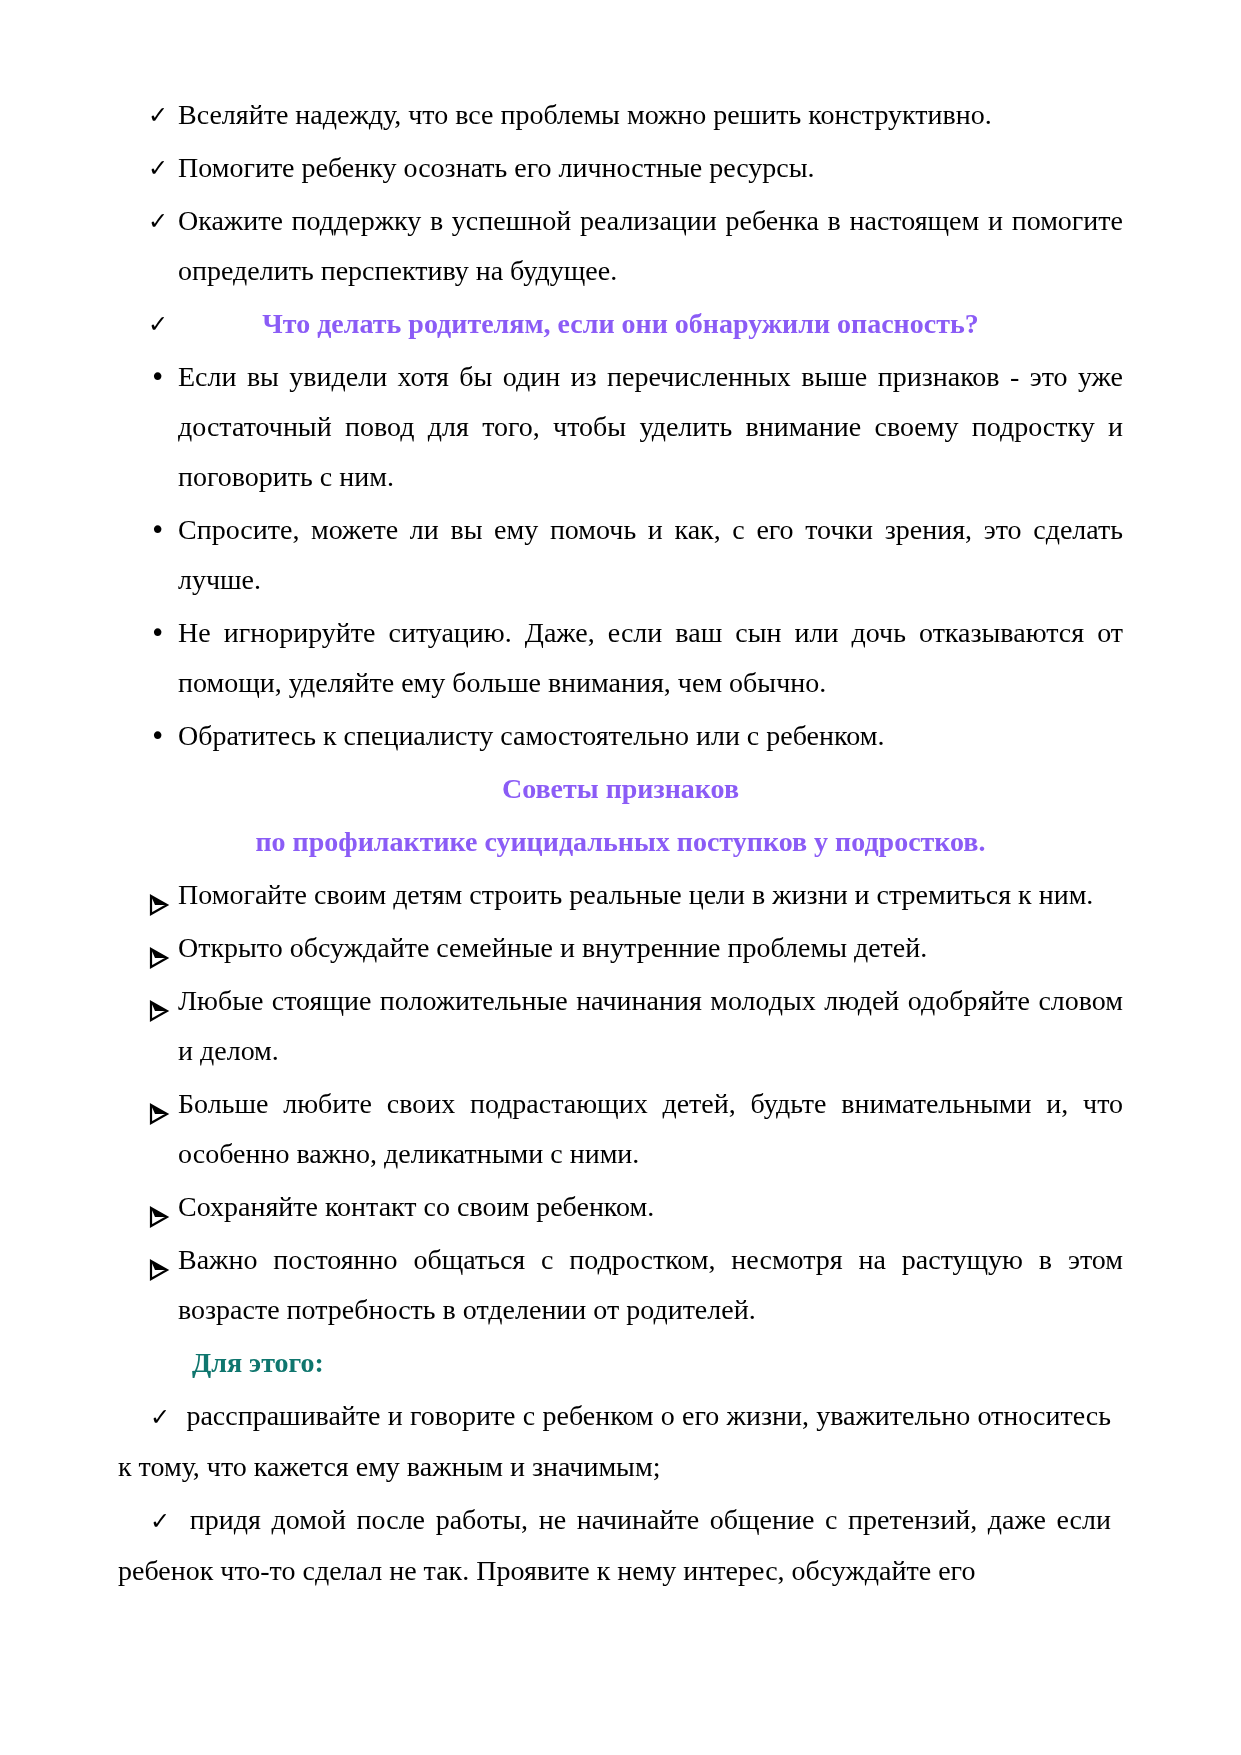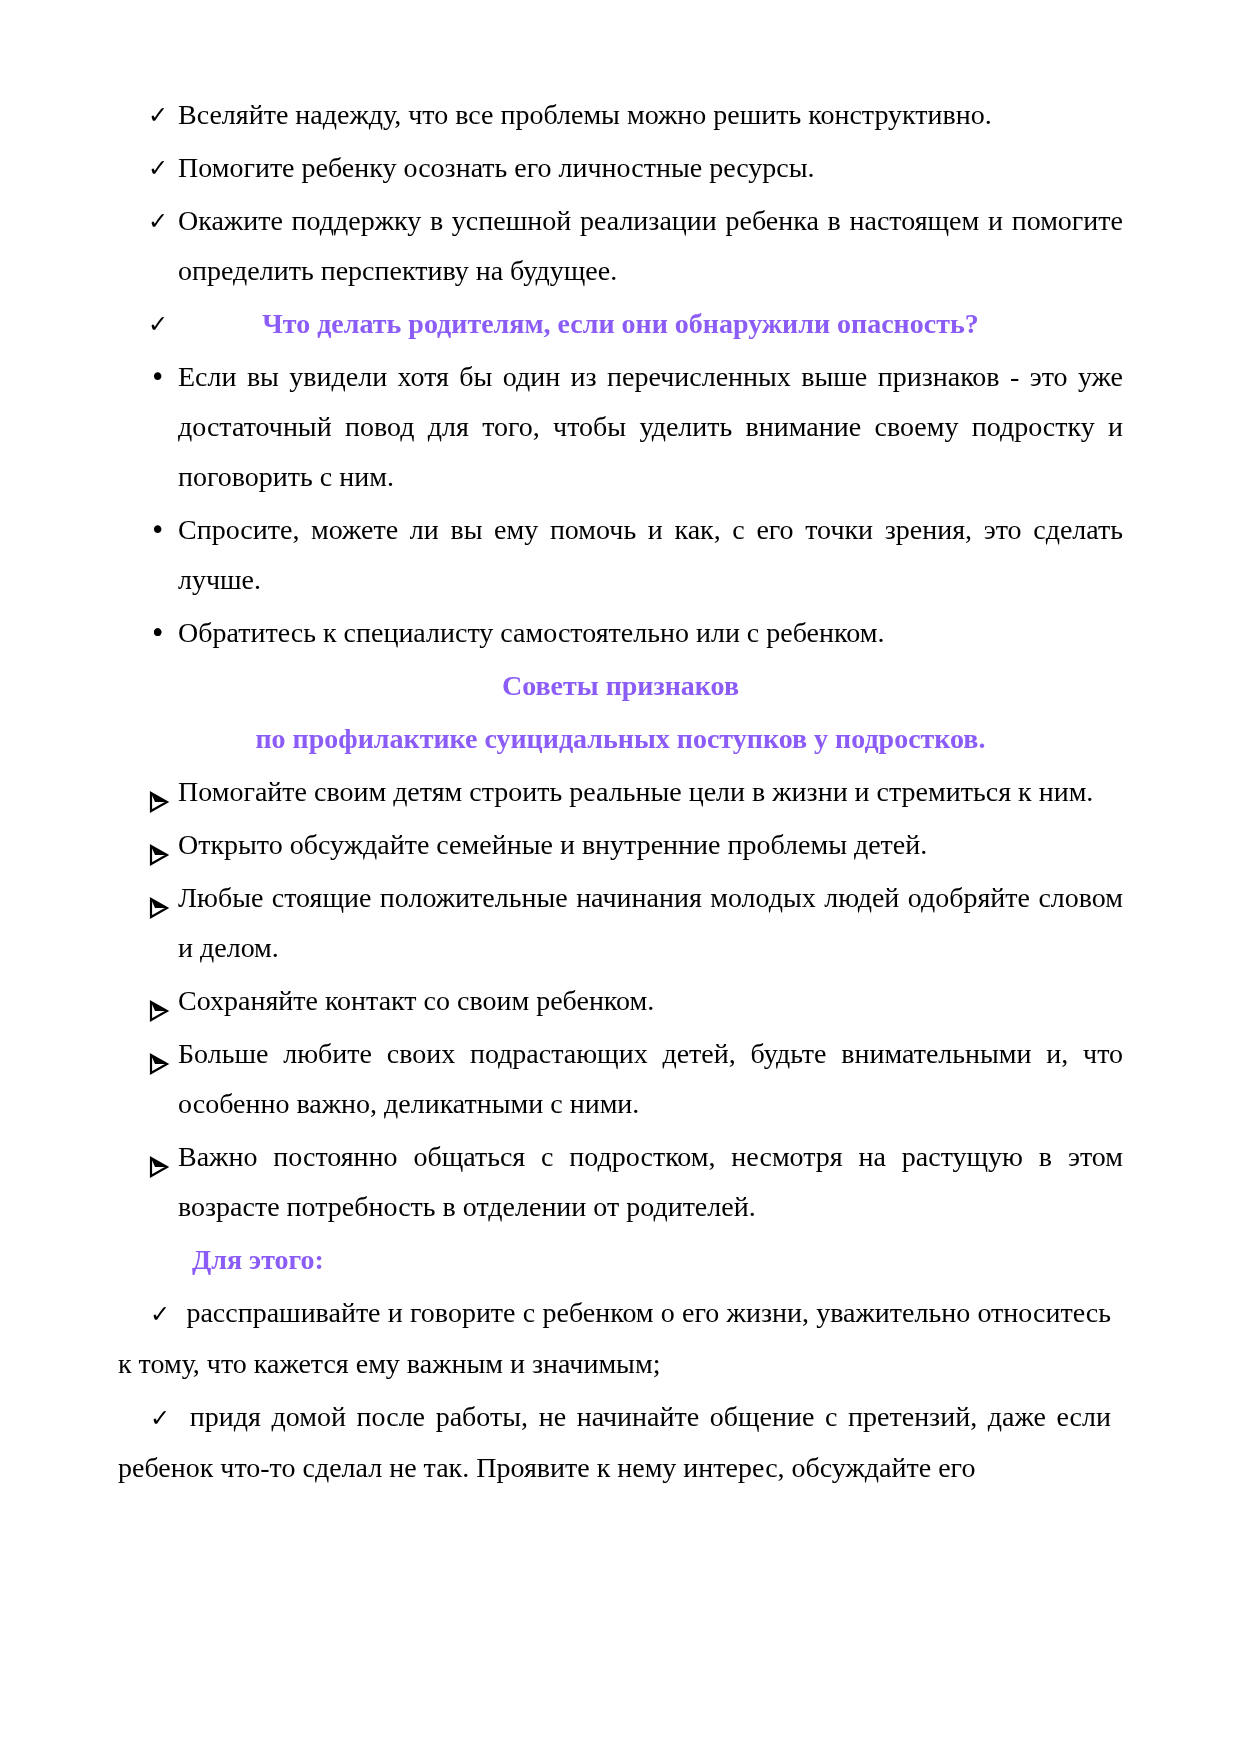--- a/index.html
+++ b/index.html
@@ -47,21 +47,21 @@
     top: 13px;
     left: 30px;
   }
   .h-red {
     color: #8b5cf6;
     font-weight: bold;
     text-align: center;
     margin: 0 0 3px 0;
   }
   .h-purple {
-    color: #8b5cf6;
+    color: #0f766e;
     font-weight: bold;
     margin: 0 0 3px 74px;
   }
   .pc {
     text-align: justify;
     text-indent: 32px;
     margin: 0 12px 3px 0;
   }
   .pc .mk-inline {
     font-family: "DejaVu Sans", sans-serif;
@@ -96,20 +96,21 @@
   <div class="li">
     <span class="mk mk-bullet">•</span>
     <span>Если вы увидели хотя бы один из перечисленных выше признаков - это уже достаточный повод для того, чтобы уделить внимание своему подростку и поговорить с ним.</span>
   </div>
   <div class="li">
     <span class="mk mk-bullet">•</span>
     <span>Спросите, можете ли вы ему помочь и как, с его точки зрения, это сделать лучше.</span>
   </div>
   <div class="li">
     <span class="mk mk-bullet">•</span>
+    <span>Не игнорируйте ситуацию. Даже, если ваш сын или дочь отказываются от помощи, уделяйте ему больше внимания, чем обычно.</span>
   </div>
   <div class="li">
     <span class="mk mk-bullet">•</span>
     <span>Обратитесь к специалисту самостоятельно или с ребенком.</span>
   </div>
 
   <div class="h-red">Советы признаков</div>
   <div class="h-red">по профилактике суицидальных поступков у подростков.</div>
 
   <div class="li">
@@ -131,28 +132,28 @@
           <path d="M3 3 L19 12 L3 21 Z" fill="#ffffff" stroke="#000000" stroke-width="2.2" stroke-linejoin="miter"></path>
           <path d="M3 3 L19 12 L7 12 Z" fill="#000000"></path>
         </svg></span>
     <span>Любые стоящие положительные начинания молодых людей одобряйте словом и делом.</span>
   </div>
   <div class="li">
     <span class="mk mk-arrow"><svg width="22" height="24" viewBox="0 0 22 24">
           <path d="M3 3 L19 12 L3 21 Z" fill="#ffffff" stroke="#000000" stroke-width="2.2" stroke-linejoin="miter"></path>
           <path d="M3 3 L19 12 L7 12 Z" fill="#000000"></path>
         </svg></span>
-    <span>Сохраняйте контакт со своим ребенком.</span>
+    <span>Больше любите своих подрастающих детей, будьте внимательными и, что особенно важно, деликатными с ними.</span>
   </div>
   <div class="li">
     <span class="mk mk-arrow"><svg width="22" height="24" viewBox="0 0 22 24">
           <path d="M3 3 L19 12 L3 21 Z" fill="#ffffff" stroke="#000000" stroke-width="2.2" stroke-linejoin="miter"></path>
           <path d="M3 3 L19 12 L7 12 Z" fill="#000000"></path>
         </svg></span>
-    <span>Больше любите своих подрастающих детей, будьте внимательными и, что особенно важно, деликатными с ними.</span>
+    <span>Сохраняйте контакт со своим ребенком.</span>
   </div>
   <div class="li">
     <span class="mk mk-arrow"><svg width="22" height="24" viewBox="0 0 22 24">
           <path d="M3 3 L19 12 L3 21 Z" fill="#ffffff" stroke="#000000" stroke-width="2.2" stroke-linejoin="miter"></path>
           <path d="M3 3 L19 12 L7 12 Z" fill="#000000"></path>
         </svg></span>
     <span>Важно постоянно общаться с подростком, несмотря на растущую в этом возрасте потребность в отделении от родителей.</span>
   </div>
 
   <div class="h-purple">Для этого:</div>

